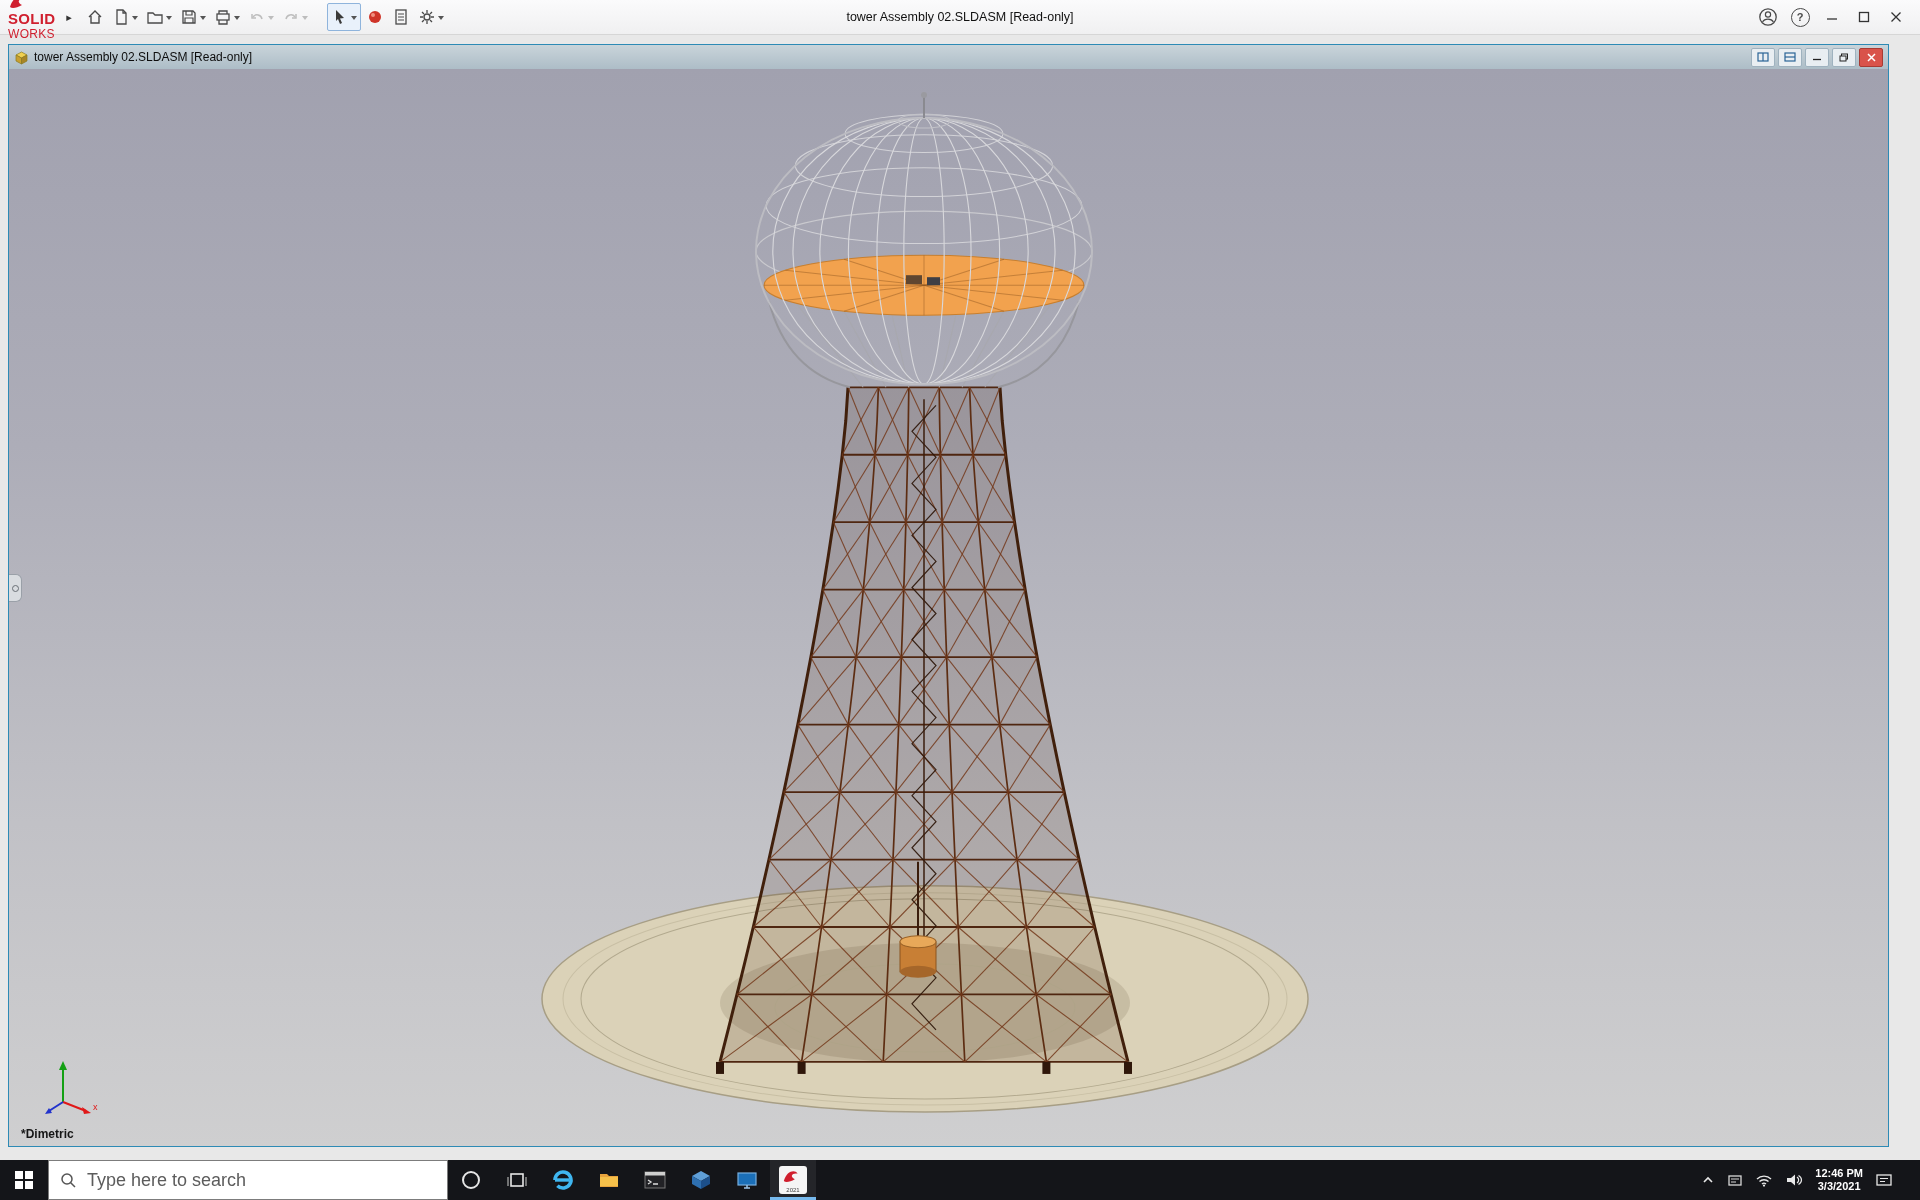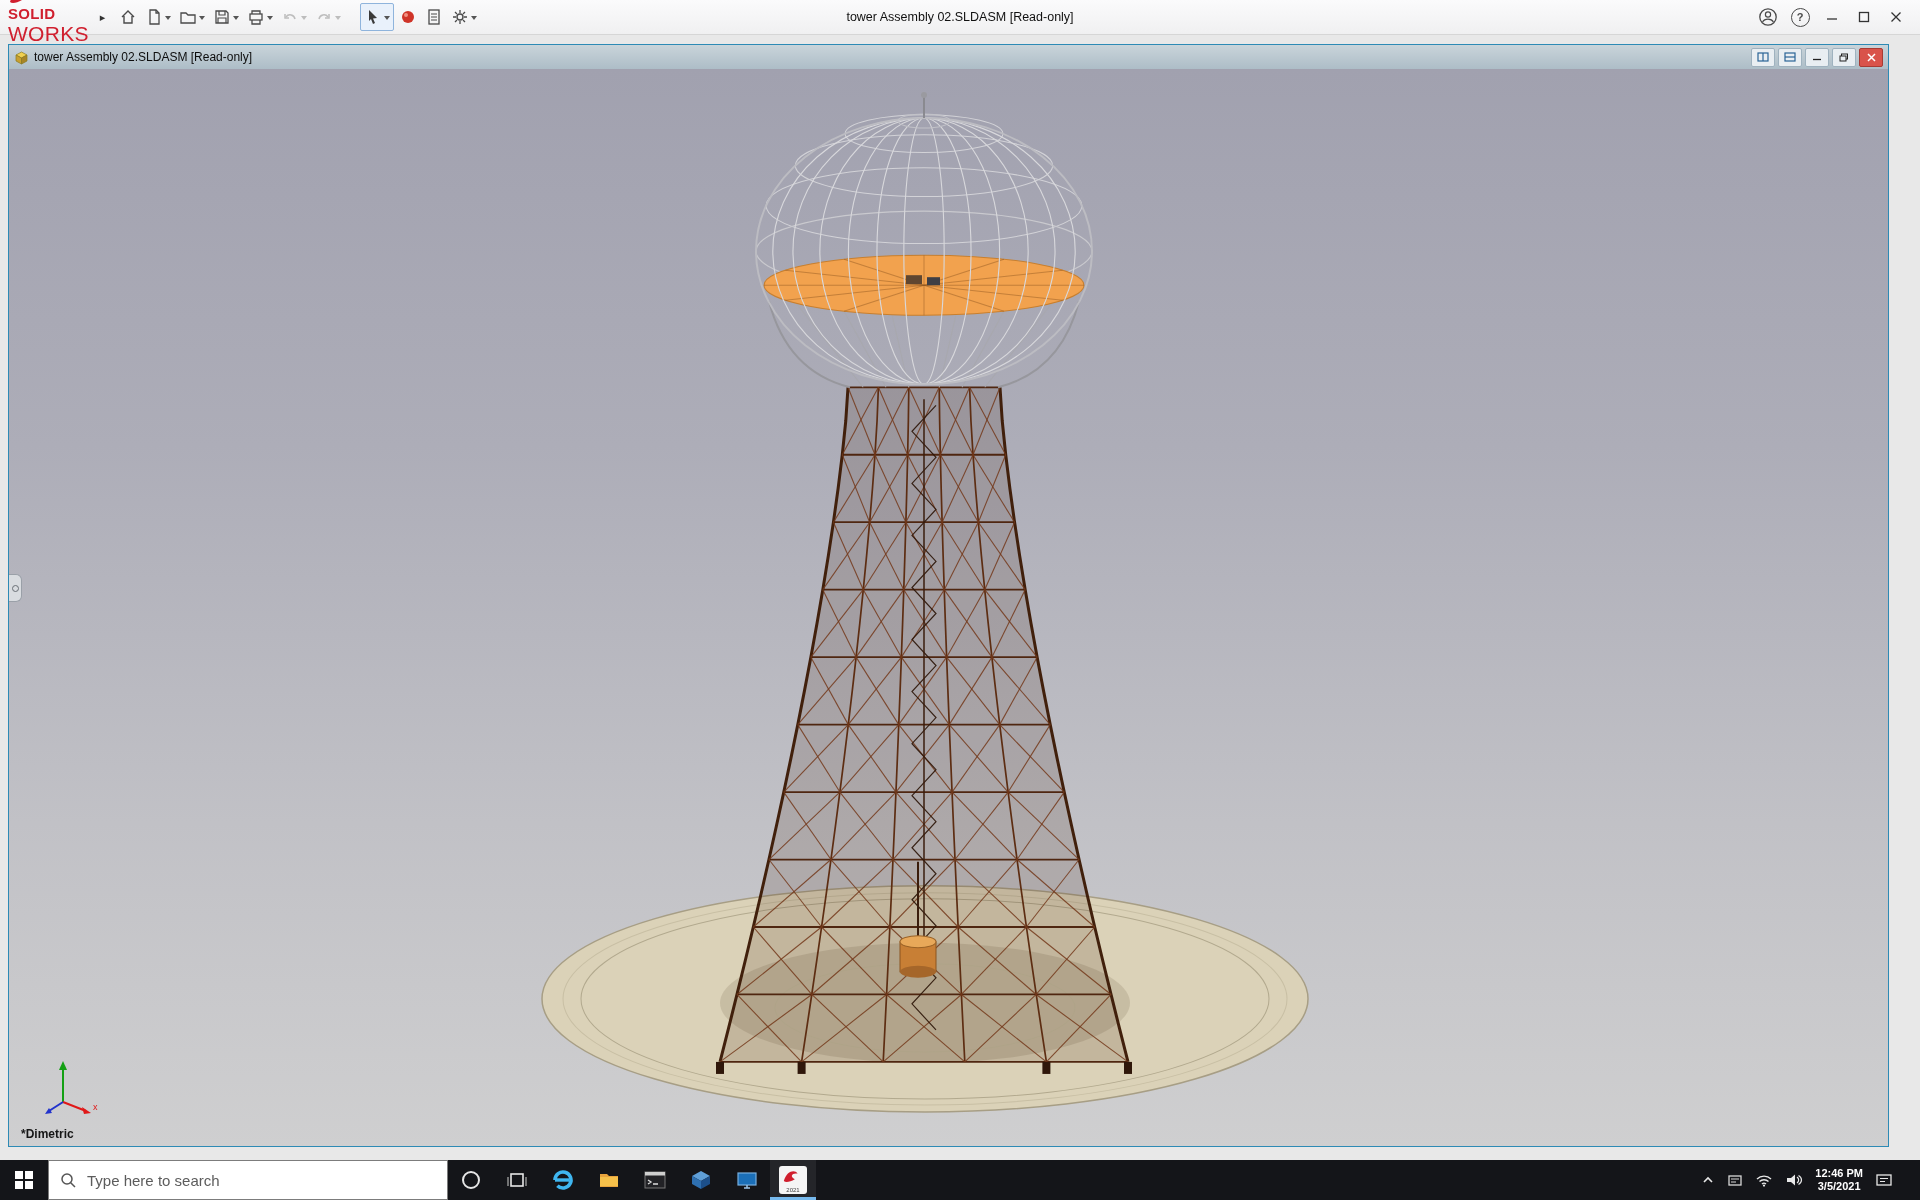--- a/index.html
+++ b/index.html
@@ -7,21 +7,21 @@
        font-family:"Liberation Sans",sans-serif;background:#e8e8e8;}
   svg{display:block;}
 
   
   #titlebar{position:absolute;top:0;left:0;right:0;height:34px;
     background:linear-gradient(#fbfbfc,#f0f0f1);border-bottom:1px solid #d6d6d6;
     display:flex;align-items:center;padding:0 8px;z-index:6;}
   .brand{display:flex;align-items:flex-start;margin-right:7px;flex-direction:column;}
   .brand-mark{margin-right:4px;}
   .brand-solid{color:#d01f2e;font-weight:bold;font-size:15px;letter-spacing:.3px;}
-  .brand-works{color:#d01f2e;font-weight:normal;font-size:21px;letter-spacing:.3px;}
+  .brand-works{color:#d01f2e;font-weight:normal;font-size:12px;letter-spacing:.3px;}
   .menu-arrow{color:#333;font-size:11px;margin:0 10px 0 4px;}
   .tb-btn{height:26px;display:flex;align-items:center;padding:0 3px;margin:0 1px;border-radius:2px;}
   .tb-btn svg{display:block;}
   .dd{width:0;height:0;border:3px solid transparent;border-top:4px solid #555;margin:4px 0 0 2px;}
   .dd.dis{border-top-color:#bdbdbd;}
   .tb-sel{border:1px solid #8fb4dc;background:#e9f1fb;}
   .tb-gap{width:14px;}
   #win-title{position:absolute;left:0;right:0;top:0;height:34px;display:flex;align-items:center;
     justify-content:center;font-size:12.5px;color:#111;pointer-events:none;}
   .win-controls{margin-left:auto;display:flex;align-items:center;z-index:2;}
@@ -50,21 +50,21 @@
     display:flex;align-items:center;justify-content:center;}
   #panel-tab .dot{width:5px;height:5px;border-radius:50%;border:1px solid #6a6f76;}
 
   
   #taskbar{position:absolute;bottom:0;left:0;right:0;height:40px;background:#141519;
     display:flex;align-items:stretch;z-index:9;}
   .tb-start{width:48px;display:flex;align-items:center;justify-content:center;}
   #searchbox{width:400px;background:#fff;border:1px solid #7c7c7c;box-sizing:border-box;
     display:flex;align-items:center;gap:9px;padding:0 11px;}
   #searchbox input{border:none;outline:none;background:transparent;width:100%;
-    font-size:15px;color:#15803d;font-family:"Liberation Sans",sans-serif;}
+    font-size:18px;color:#15803d;font-family:"Liberation Sans",sans-serif;}
   #searchbox input::placeholder{color:#5c5c5c;}
   .tb-app{width:46px;display:flex;align-items:center;justify-content:center;position:relative;}
   .tb-app.active{background:rgba(255,255,255,.07);box-shadow:inset 0 -3px 0 #76b9ed;}
   #tray{margin-left:auto;display:flex;align-items:center;gap:12px;padding:0 8px;font-weight:bold;}
   .clock{display:flex;flex-direction:column;align-items:center;justify-content:center;
     color:#fff;font-size:11px;line-height:13px;}
   .show-desktop{width:6px;border-left:1px solid #3c3c40;}
   .sw-icon{width:28px;height:28px;background:#f5f5f5;border-radius:3px;position:relative;
     display:flex;align-items:flex-end;justify-content:center;}
   .sw-badge{font-size:6px;color:#444;line-height:8px;}
@@ -568,21 +568,21 @@
         </svg>
       </span>
     <span>
         <svg width="18" height="14">
           <polygon points="2,5 6,5 10,1.5 10,12.5 6,9 2,9" fill="#e8e8e8"></polygon>
           <path d="M12 4a5 4 0 0 1 0 6M13.5 2.5a7 5.5 0 0 1 0 9" fill="none" stroke="#e8e8e8" stroke-width="1.2"></path>
         </svg>
       </span>
     <span class="clock">
       <span>12:46 PM</span>
-      <span>3/5/2021</span>
+      <span>3/3/2021</span>
     </span>
     <span>
         <svg width="18" height="16">
           <rect x="2" y="3" width="14" height="10" fill="none" stroke="#e8e8e8" stroke-width="1.3"></rect>
           <path d="M5 6.5h8M5 9.5h5" stroke="#e8e8e8" stroke-width="1.1"></path>
         </svg>
       </span>
     <span class="show-desktop"></span>
   </div>
 </div>

